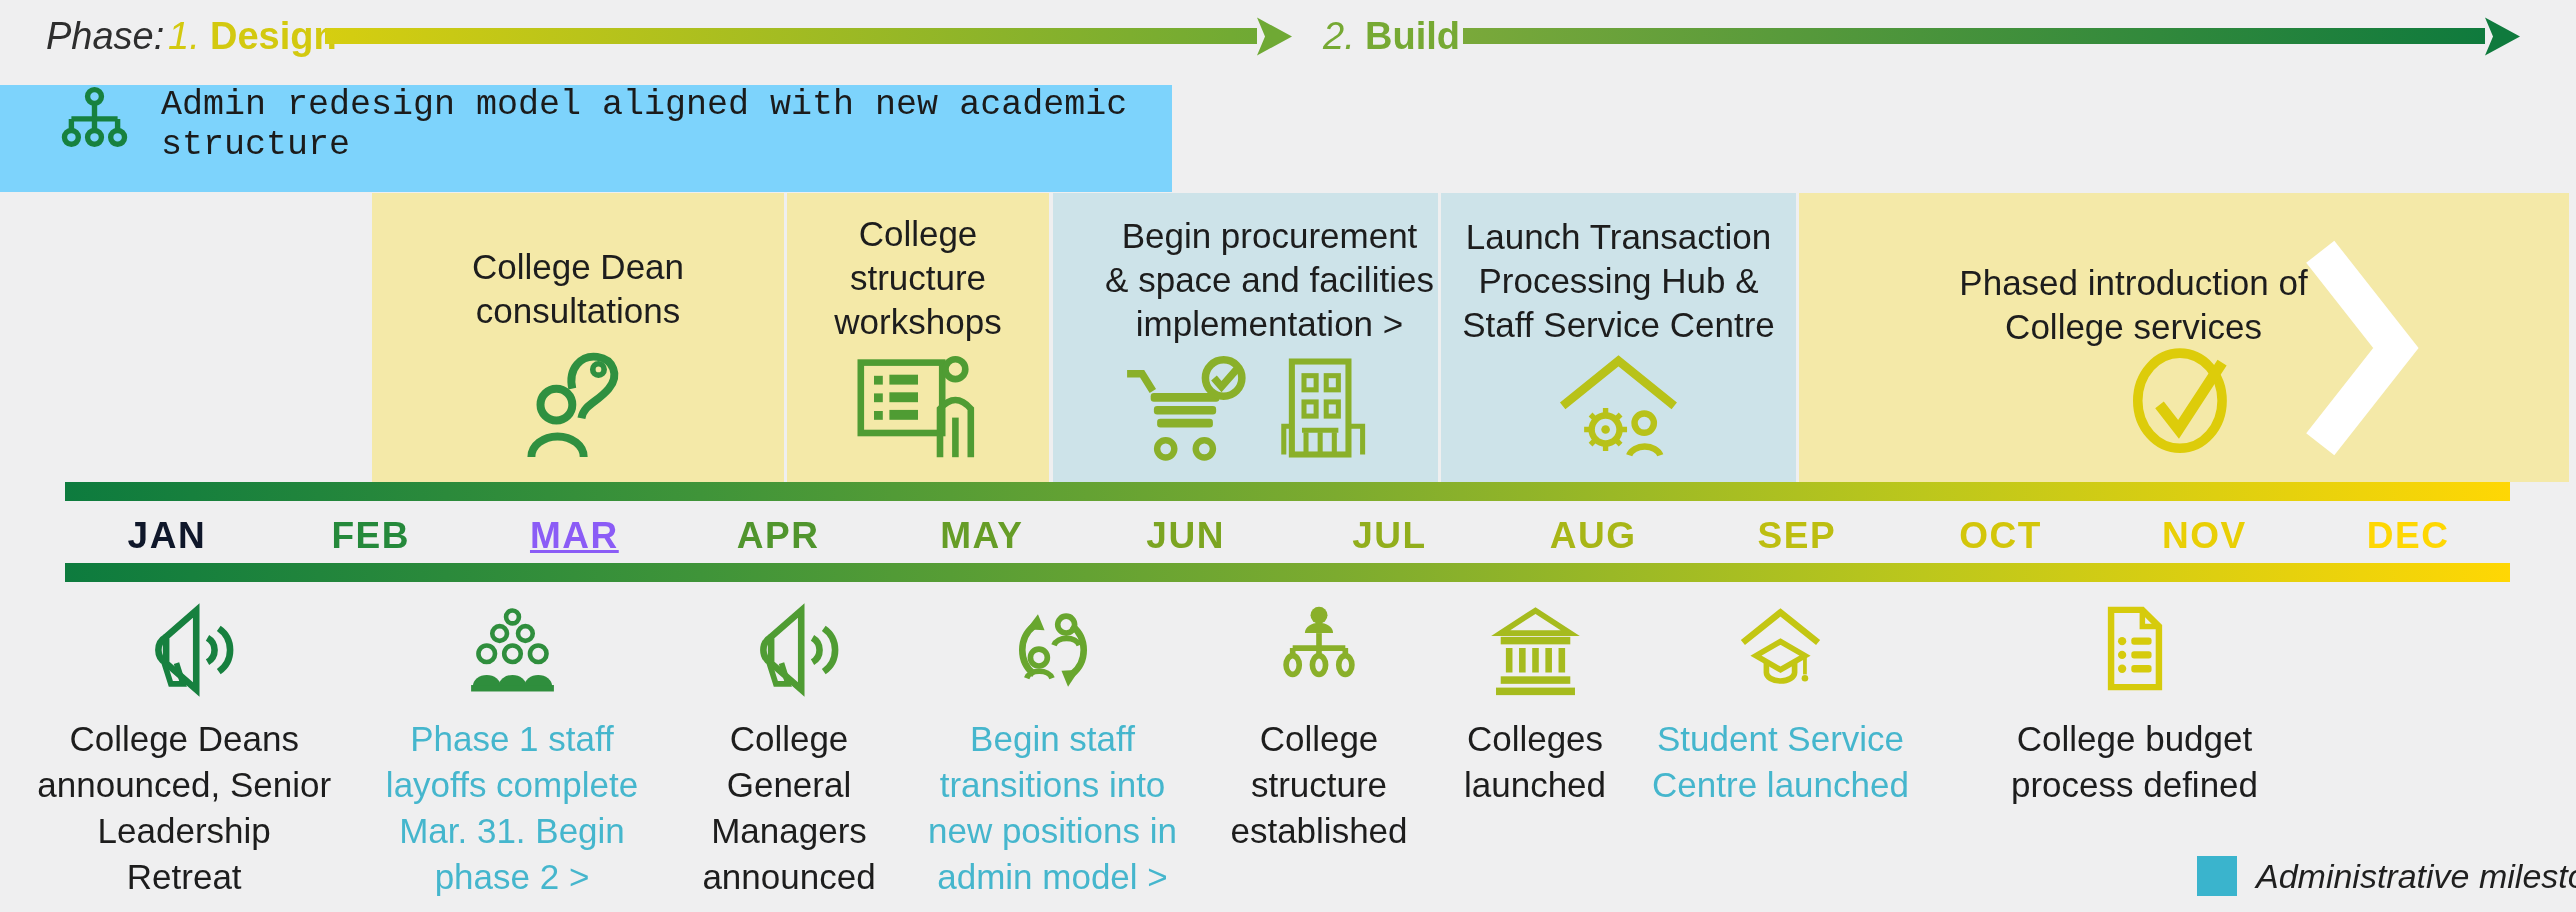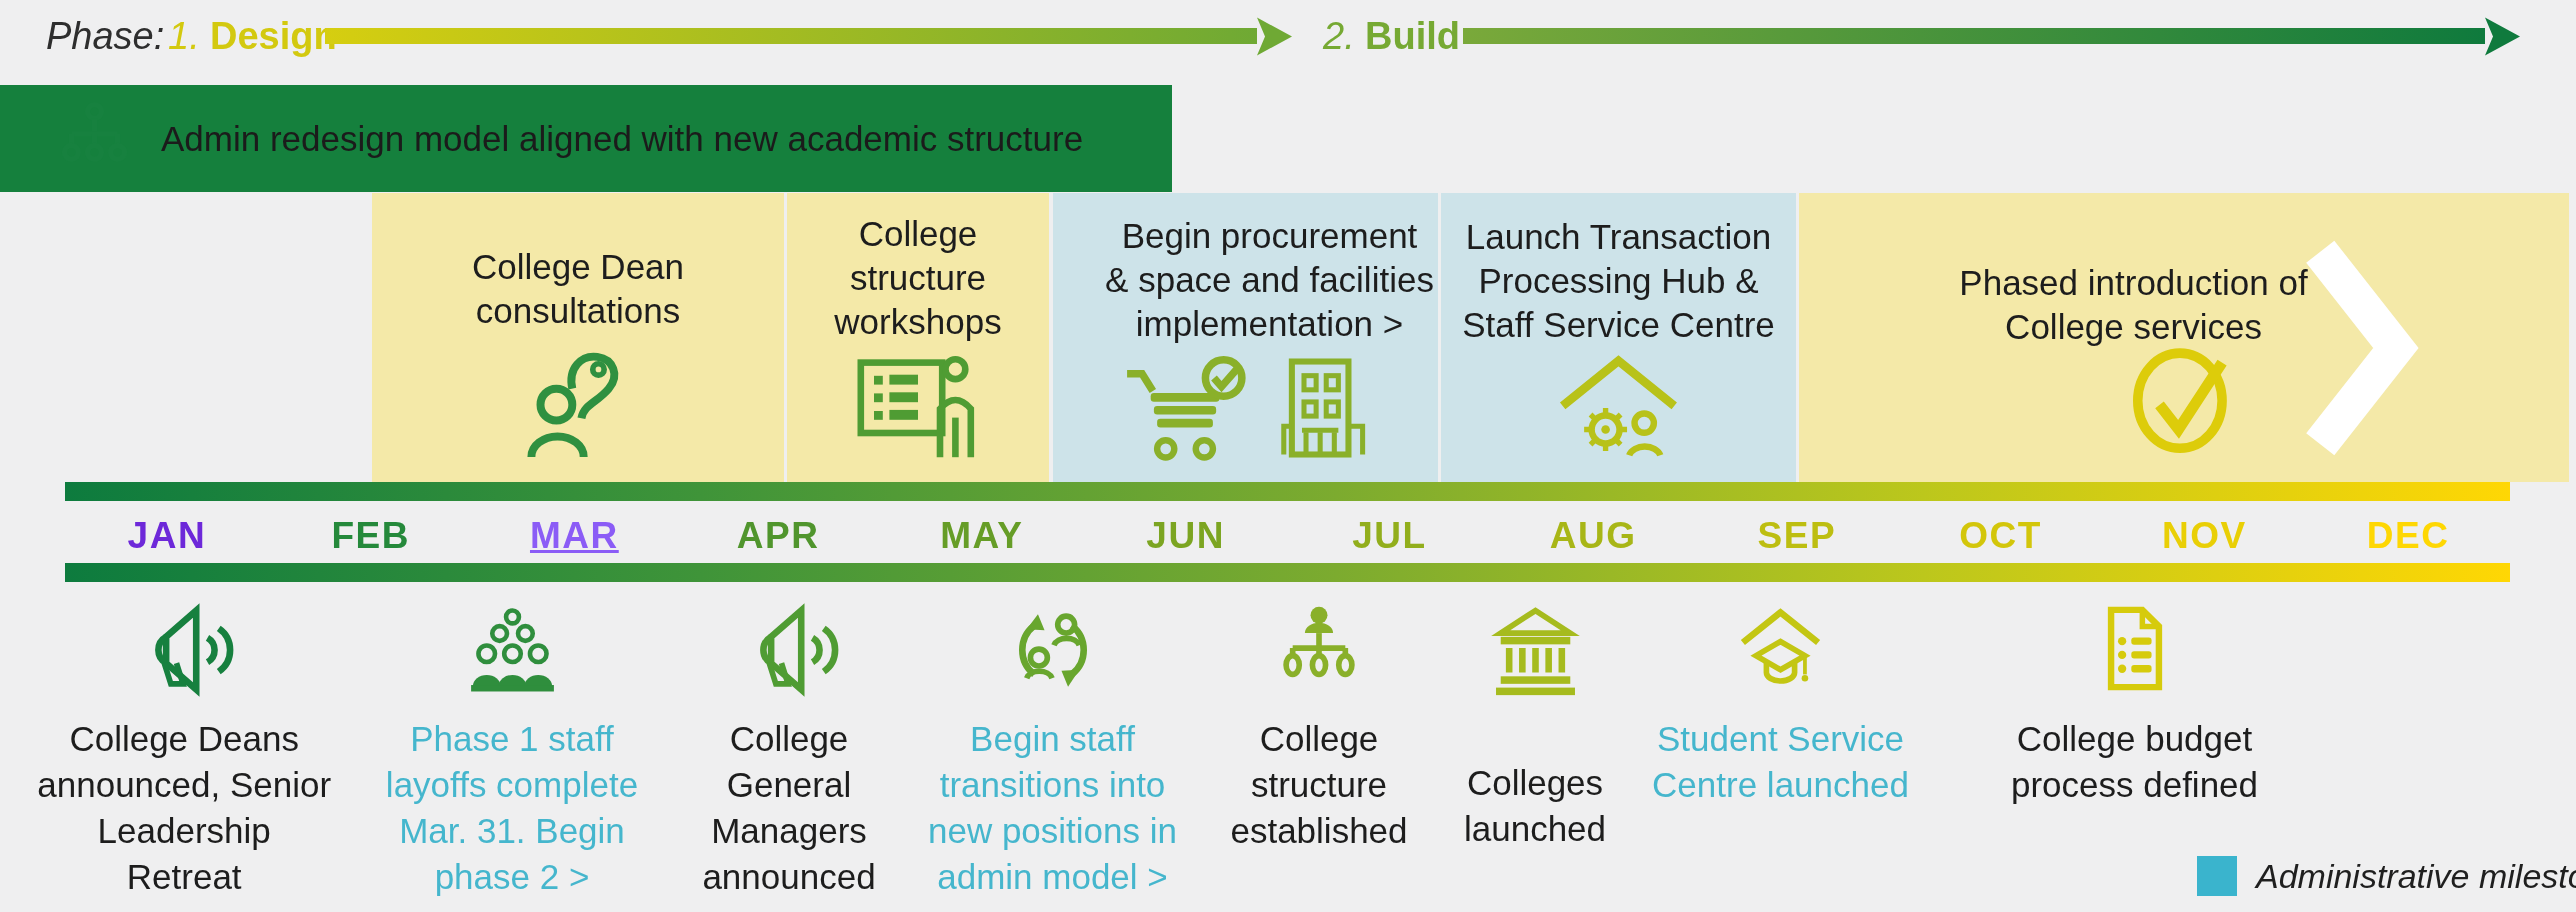--- a/index.html
+++ b/index.html
@@ -15,22 +15,22 @@
   .p2{left:1323px;color:#76a933;text-align:right;}
   .arrow{position:absolute;top:28px;height:16px;}
   .arrow .bar{position:absolute;left:0;top:0;right:0;bottom:0;}
   .a1{left:325px;width:932px;color:#6fa934;}
   .a2{left:1463px;width:1022px;color:#0f7a3d;}
   .a1 .bar{background:linear-gradient(90deg,#d6ce10,#6fa934);}
   .a2 .bar{background:linear-gradient(90deg,#7aa93a,#0f7a3d);}
   .arrow svg{position:absolute;right:-35px;top:-12.5px;width:35px;height:41px;display:block;}
 
   
-  .banner{position:absolute;left:0;top:85px;width:1172px;height:107px;background:#15803d;
-          display:flex;align-items:center;}
+  .banner{position:absolute;left:0;top:85px;width:1172px;height:107px;background:#7dd3fc;
+          display:flex;font-family:Liberation Mono, monospace;}
   .banner svg{width:77px;height:77px;margin-left:56px;flex:none;color:#17813f;}
   .banner-text{margin-left:28px;font-size:35px;color:#1b1b1b;}
 
   
   .abox{position:absolute;top:193px;height:289px;}
   .abox.yellow{background:#f4e9a8;}
   .abox.blue{background:#cde3e9;}
   .b1{left:372px;width:412px;} .b2{left:787px;width:262px;}
   .b3{left:1053px;width:385px;} .b4{left:1441px;width:355px;}
   .b5{left:1799px;width:770px;}
@@ -44,39 +44,39 @@
   .b5 .box-icons{color:#ddcc0a;}
   .b5 .box-title{position:absolute;left:66px;width:537px;top:68px;margin:0;}
   .b5 .chev{position:absolute;right:147px;top:46px;width:110px;height:218px;}
 
   
   .tbar{position:absolute;left:65px;width:2445px;height:19px;
         background:linear-gradient(90deg,#0d7b3e 0%,#3f9439 26%,#7cab2f 52%,#bcc71c 76%,#ffd704 100%);}
   .tbar.top{top:482px;} .tbar.bot{top:563px;}
   .months{position:absolute;left:65px;top:511px;width:2445px;display:flex;}
   .months span{flex:1;text-align:center;font-size:37px;font-weight:700;letter-spacing:1.5px;line-height:49px;}
-  .months span:nth-child(1){color:#6d28d9;} .months span:nth-child(2){color:#25893b;}
+  .months span:nth-child(1){color:#0f172a;} .months span:nth-child(2){color:#25893b;}
   .months span:nth-child(3){color:#8b5cf6;text-decoration:underline;} .months span:nth-child(4){color:#50952d;}
   .months span:nth-child(5){color:#669d27;} .months span:nth-child(6){color:#7ca522;}
   .months span:nth-child(7){color:#92ae1c;} .months span:nth-child(8){color:#a8b617;}
   .months span:nth-child(9){color:#bdbe11;} .months span:nth-child(10){color:#d3c60b;}
   .months span:nth-child(11){color:#e9cf06;} .months span:nth-child(12){color:#fed703;}
 
   
   .milestone{position:absolute;top:598px;display:flex;flex-direction:column;align-items:center;}
   .m-icon{height:99px;display:flex;align-items:flex-end;justify-content:center;}
   .m-icon svg{display:block;}
   .m-text{margin-top:19px;font-size:35px;line-height:46px;text-align:center;white-space:pre-line;color:#1d1d1d;}
   .m-text.cyan{color:#45b6cd;}
   .m1{left:14.7px;width:339px;color:#17803f;}
   .m2{left:350px;width:324px;color:#2f8e3d;}
   .m3{left:664px;width:250px;color:#4f9c33;}
   .m4{left:876px;width:353px;color:#68a62e;}
   .m5{left:1194px;width:250px;color:#8ab02a;}
-  .m6{left:1417px;width:236px;color:#a6bb1e;gap:44px;}
+  .m6{left:1417px;width:236px;color:#a6bb1e;}
   .m7{left:1582px;width:397px;color:#c3c613;}
   .m8{left:1980px;width:309px;color:#d6cb0c;}
 
   
   .legend{position:absolute;left:2197px;top:856px;display:flex;align-items:center;gap:19px;}
   .legend .sw{width:40px;height:40px;background:#3ab4cd;}
   .legend .lbl{font-size:34px;font-style:italic;color:#1f1f1f;white-space:nowrap;}
 
   svg{overflow:visible;}
 </style>

